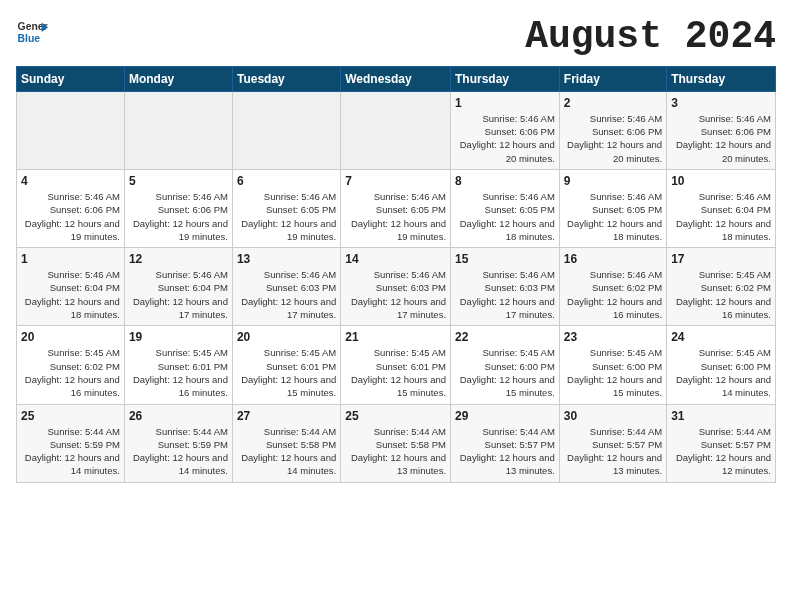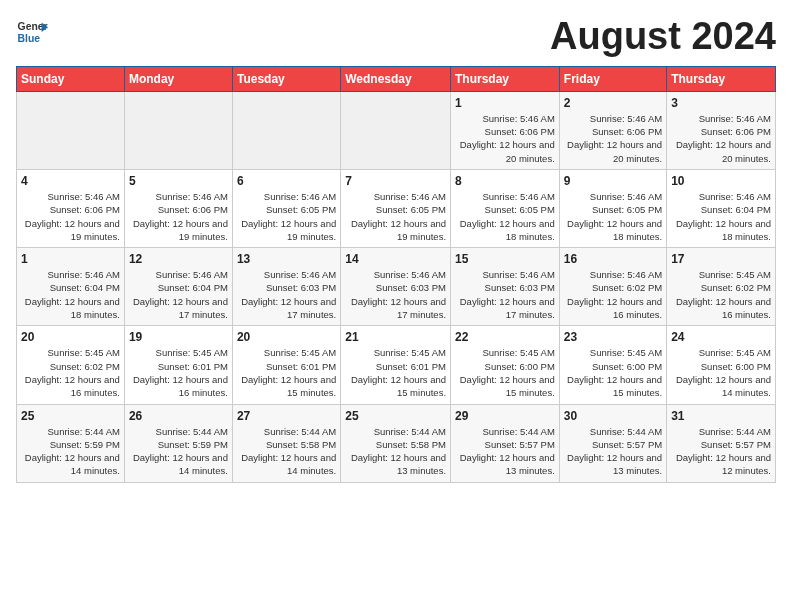--- a/index.html
+++ b/index.html
@@ -20,38 +20,39 @@
       display: flex;
       align-items: center;
       gap: 6px;
     }
     .logo-icon {
       width: 32px;
       height: 32px;
     }
     .title-area {
       text-align: center;
+      font-family: Liberation Mono, monospace;
     }
     .month-title {
       font-size: 38px;
       font-weight: bold;
       color: #222;
       line-height: 1.1;
     }
     .location-title {
       font-size: 16px;
       color: #444;
     }
     .calendar-table {
       width: 100%;
       border-collapse: collapse;
       font-size: 10.5px;
     }
     .calendar-table thead th {
-      background-color: #ef4444;
+      background-color: #0c4a6e;
       color: #fff;
       padding: 5px 4px;
       text-align: left;
       font-size: 12px;
       border: 1px solid #1a5f99;
     }
     .calendar-table tbody td {
       border: 1px solid #ccc;
       vertical-align: top;
       padding: 4px 4px;

